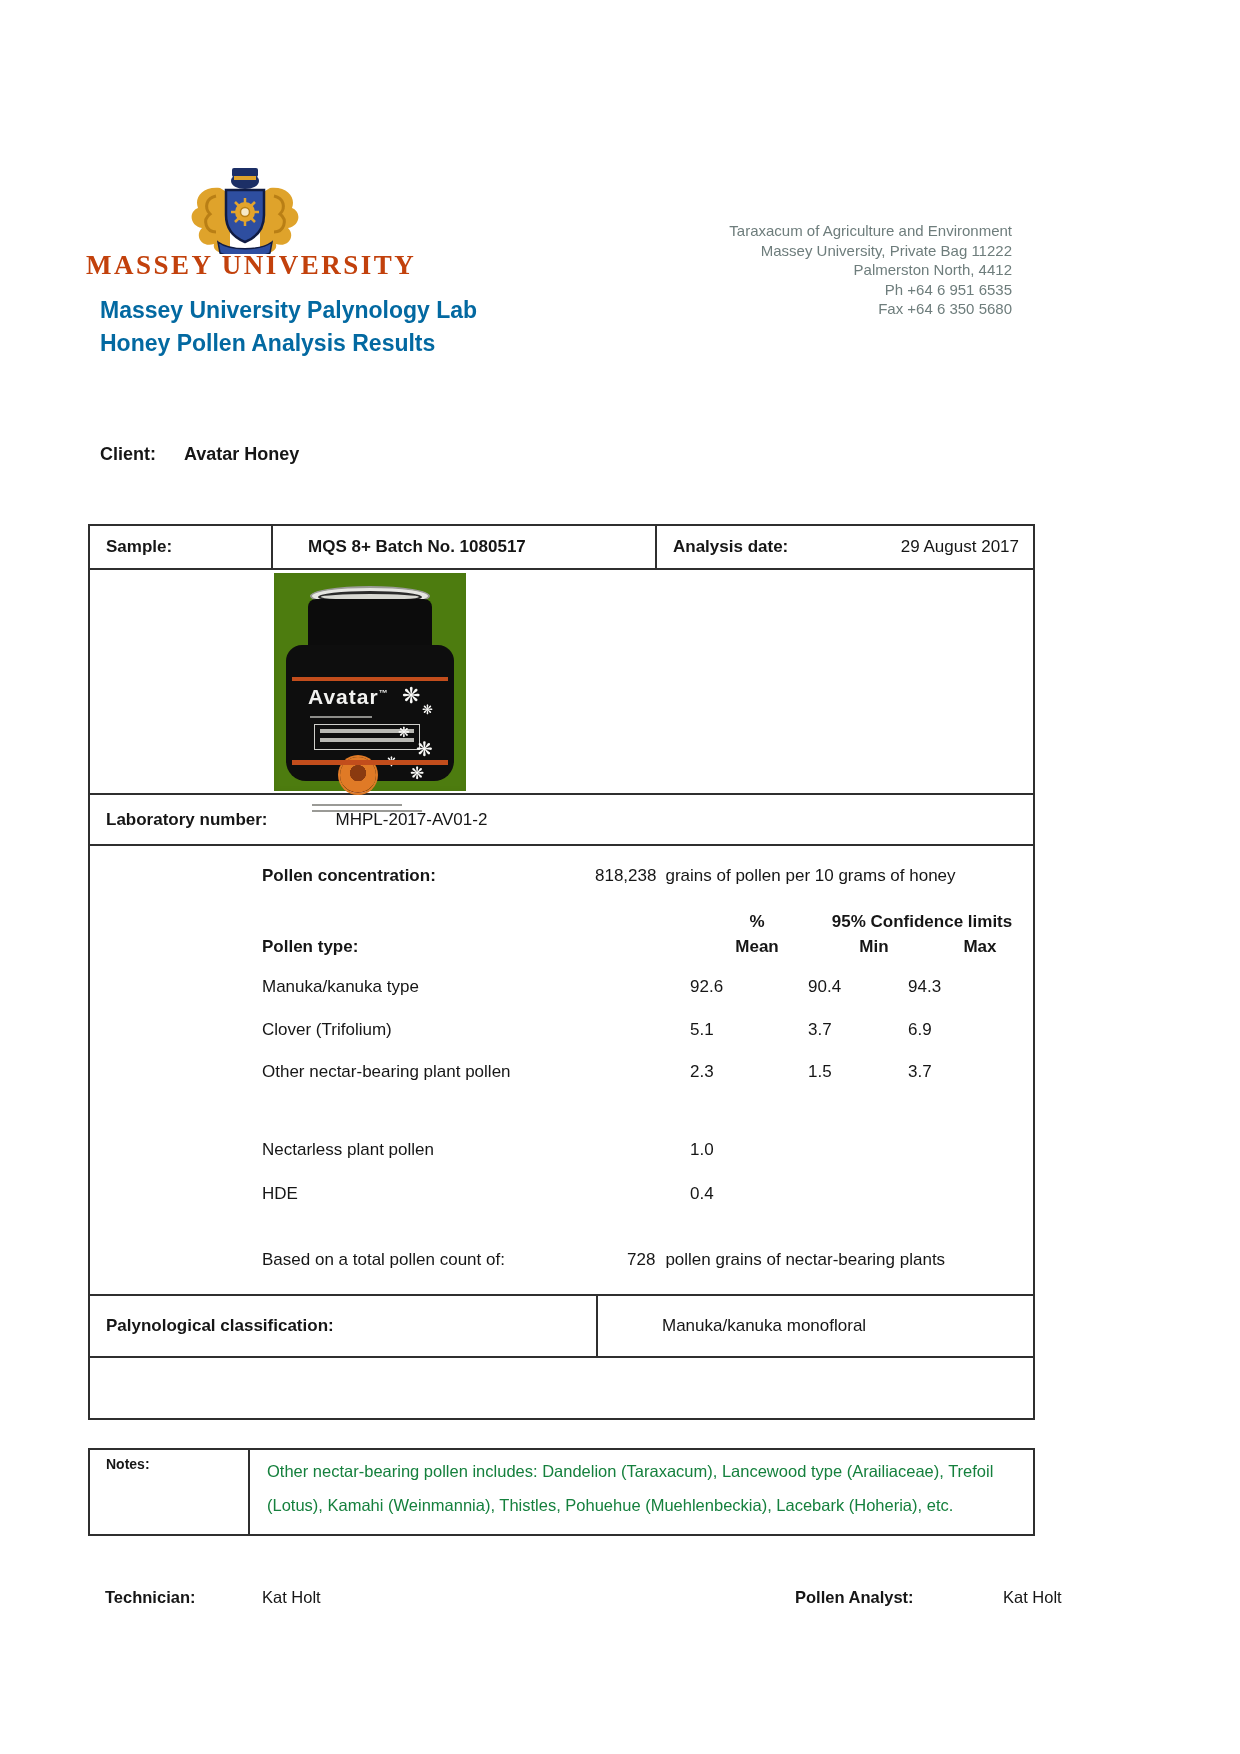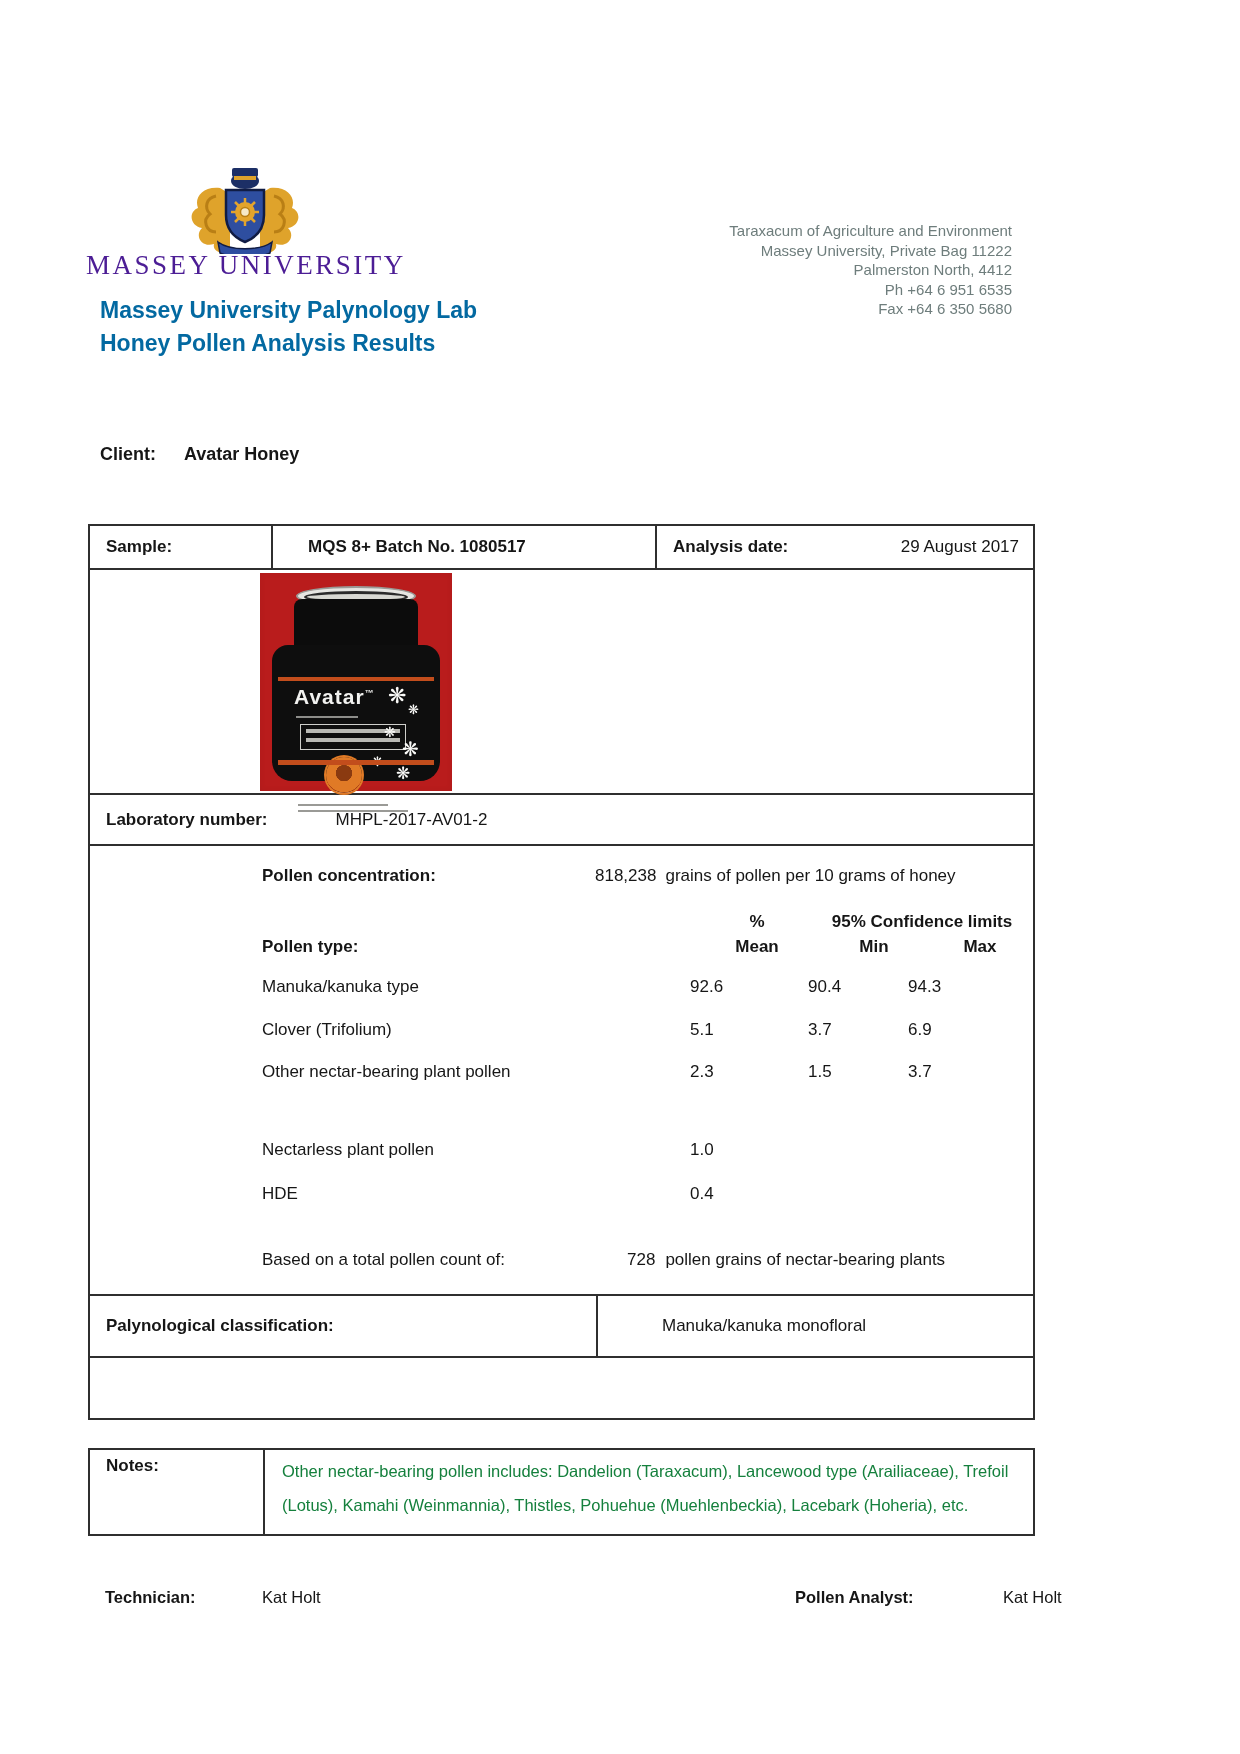--- a/index.html
+++ b/index.html
@@ -7,21 +7,21 @@
     position:relative; width:1240px; height:1754px; margin:0 auto;
     background:#ffffff; font-family:"Liberation Sans",sans-serif; color:#161616;
     overflow:hidden;
   }
 
   
   .crest { position:absolute; left:182px; top:166px; width:126px; height:88px; }
   .university-name {
     position:absolute; left:86px; top:250px; width:420px;
     font-family:"Liberation Serif","DejaVu Serif",serif;
-    font-weight:normal; font-size:27px; letter-spacing:2.5px; color:#4c1d95;
+    font-weight:bold; font-size:27px; letter-spacing:2.5px; color:#c2410c;
   }
   .contact {
     position:absolute; left:560px; top:221px; width:452px;
     text-align:right; font-size:15px; line-height:19.5px; color:#6e7d7c;
   }
   .lab-titles {
     position:absolute; left:100px; top:294px;
     font-size:23px; font-weight:bold; line-height:33px; color:#0369a1;
   }
   .client-line { position:absolute; left:100px; top:444px; font-size:18px; font-weight:bold; }
@@ -51,33 +51,33 @@
   .num-col { position:absolute; width:98px; text-align:left; font-size:17px; }
   .hdr-col { position:absolute; width:100px; text-align:center; font-size:17px; font-weight:bold; }
 
   .row-class { height:62px; }
   .cell-class-label { width:508px; padding-left:16px; }
   .cell-class-value { flex:1; padding-left:64px; }
   .row-empty { height:60px; }
 
   
   .notes-table { position:absolute; left:88px; top:1448px; width:943px; height:84px; border:2px solid #2f2f2f; display:flex; box-sizing:content-box; background:#fff; }
-  .notes-label { width:175px; border-right:2px solid #2f2f2f; box-sizing:border-box; padding:6px 0 16px 16px; font-weight:bold; font-size:17px; }
+  .notes-label { width:160px; border-right:2px solid #2f2f2f; box-sizing:border-box; padding:6px 0 16px 16px; font-weight:bold; font-size:14px; }
   .notes-text { flex:1; padding:4px 10px 0 17px; font-size:16.5px; line-height:34px; color:#15803d; }
 
   
   .footer-line { position:absolute; left:0; top:1588px; width:1240px; font-size:16.5px; }
   .footer-line span { position:absolute; white-space:nowrap; }
   .tech-label { left:105px; font-weight:bold; }
   .tech-value { left:262px; }
   .analyst-label { left:795px; font-weight:bold; }
   .analyst-value { left:1003px; }
 
   
-  .jar-photo { position:absolute; left:170px; top:3px; width:192px; height:218px; background:#b91c1c; box-shadow:0 0 6px rgba(0,0,0,0.06) inset; }
+  .jar-photo { position:absolute; left:184px; top:3px; width:192px; height:218px; background:#4d7c0f; box-shadow:0 0 6px rgba(0,0,0,0.06) inset; }
   .jar-photo > div, .jar-photo > span { position:absolute; }
   .jar-lid-top { left:36px; width:120px; top:13px; height:20px; border-radius:50%; background:#e6e6e2; border:2px solid #9a9a96; box-sizing:border-box; }
   .jar-lid-ring { left:44px; width:104px; top:18px; height:12px; border-radius:50%; border:3px solid #2b2b2b; background:#d9d9d3; box-sizing:border-box; }
   .jar-lid { left:34px; right:34px; top:26px; height:52px; background:#0c0c0c; border-radius:8px 8px 3px 3px; }
   .jar-body { left:12px; right:12px; top:72px; bottom:10px; background:#0e0e0e; border-radius:16px 16px 20px 20px; }
   .jar-stripe-top { left:18px; right:18px; top:104px; height:4px; background:#c24d1c; }
   .jar-stripe-bottom { left:18px; right:18px; bottom:26px; height:5px; background:#c24d1c; }
   .jar-brand { left:34px; top:112px; color:#f2f2f0; font-size:21px; font-weight:bold; letter-spacing:1px; }
   .jar-brand sup { font-size:9px; }
   .jar-bar1 { left:36px; top:143px; width:62px; height:2px; background:#8d8d8a; }

